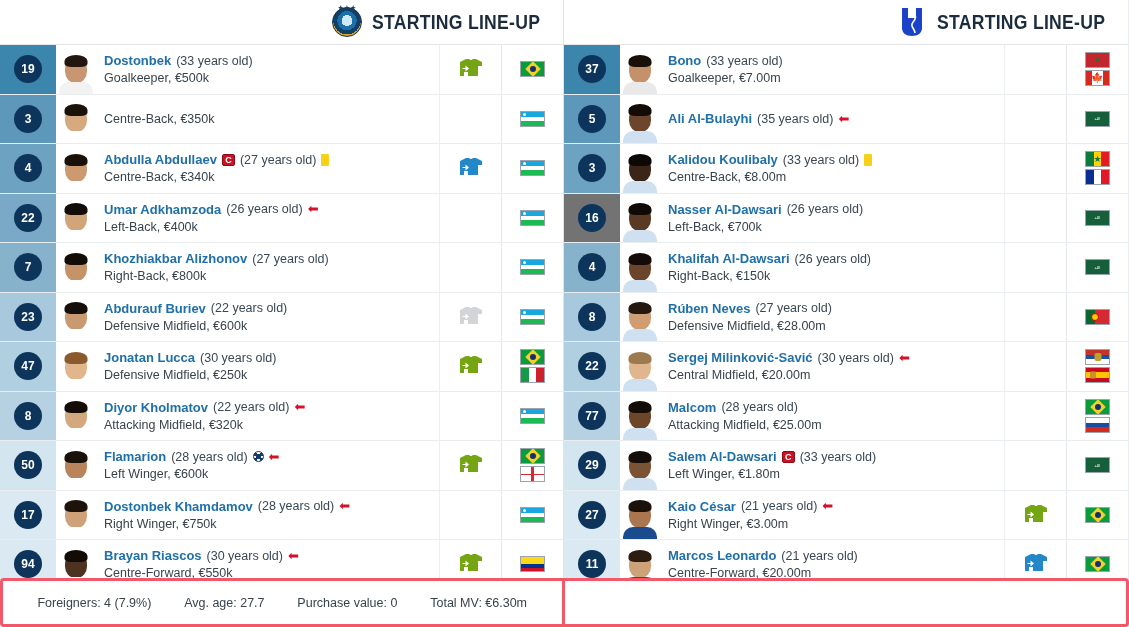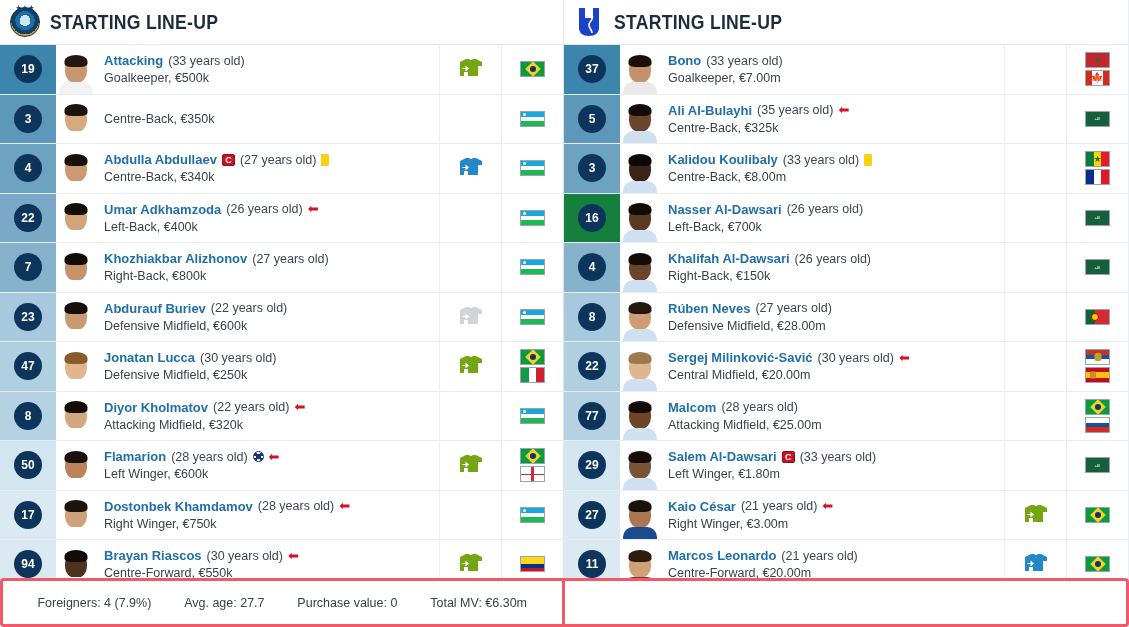--- a/index.html
+++ b/index.html
@@ -12,20 +12,21 @@
   .page { position: relative; width: 1129px; height: 627px; display: flex; background:#e9eef2; }
 
   .panel { width: 564px; background:#fff; position: relative; }
   .panel.left { border-right: 1px solid #dfe4e8; }
 
   
   .panel-header {
     height: 45px; display:flex; align-items:center; gap:10px;
     padding-left: 10px; background:#fff;
     border-bottom: 1px solid #e3e7ea;
+    justify-content: flex-end;
   }
   .crest { width: 30px; height: 30px; flex: 0 0 30px; position: relative; }
 
   .crest-pakhtakor {
     border-radius: 50%;
     background: radial-gradient(circle at 50% 45%, #cfe8f5 0 26%, #1a6fa8 26% 46%, #123f66 46% 66%, #d6a32b 66% 80%, #173b5e 80% 100%);
     border: 1px solid #132f4d;
   }
   .crest-pakhtakor .stars {
     position:absolute; top:-4px; left:0; width:100%; text-align:center;
@@ -179,21 +180,21 @@
           </div>
           <div class="photo-cell">
             <span class="face">
               <span class="head" style="background:#c99672"></span>
               <span class="hair" style="background:#23160e"></span>
               <span class="body" style="background:#f2f2f2"></span>
             </span>
           </div>
           <div class="info-cell">
             <div class="line1">
-              <a class="pname" href="#">Attacking</a>
+              <a class="pname" href="#">Dostonbek</a>
               <span class="age">(33 years old)</span>
             </div>
             <div class="line2">Goalkeeper, €500k</div>
           </div>
           <div class="icon-cell">
             <span class="jersey">
               <svg width="26" height="22" viewBox="0 0 26 22" aria-hidden="true">
                 <path d="M2 4 L8 1 h3 a3 3 0 0 0 4 0 h3 l6 3 v4 h-4 v10 H10 v-4 H6 v4 H2 Z" fill="#76a514"></path>
                 <path d="M4.5 10 h3 v-2.5 l3.5 3 -3.5 3 V11 h-3 Z" fill="#ffffff"></path>
               </svg>
@@ -552,21 +553,20 @@
               <span class="hair" style="background:#120b06"></span>
               <span class="body" style="background:#cfe0f0"></span>
             </span>
           </div>
           <div class="info-cell">
             <div class="line1">
               <a class="pname" href="#">Ali Al-Bulayhi</a>
               <span class="age">(35 years old)</span>
               <span class="sub-off-arrow">⬅</span>
             </div>
-            <div class="line2">Centre-Back, €325k</div>
           </div>
           <div class="icon-cell"></div>
           <div class="flag-cell">
             <span class="flag fl-sa">
               <span class="t">الله</span>
             </span>
           </div>
         </div>
         <div class="row">
           <div class="num-cell" style="background:#6ea2c1">
@@ -589,21 +589,21 @@
           </div>
           <div class="icon-cell"></div>
           <div class="flag-cell">
             <span class="flag fl-sn">
               <span class="st">★</span>
             </span>
             <span class="flag fl-fr"></span>
           </div>
         </div>
         <div class="row">
-          <div class="num-cell" style="background:#15803d">
+          <div class="num-cell" style="background:#737373">
             <span class="num-badge">16</span>
           </div>
           <div class="photo-cell">
             <span class="face">
               <span class="head" style="background:#5a3a24"></span>
               <span class="hair" style="background:#100a06"></span>
               <span class="body" style="background:#cfe0f0"></span>
             </span>
           </div>
           <div class="info-cell">

